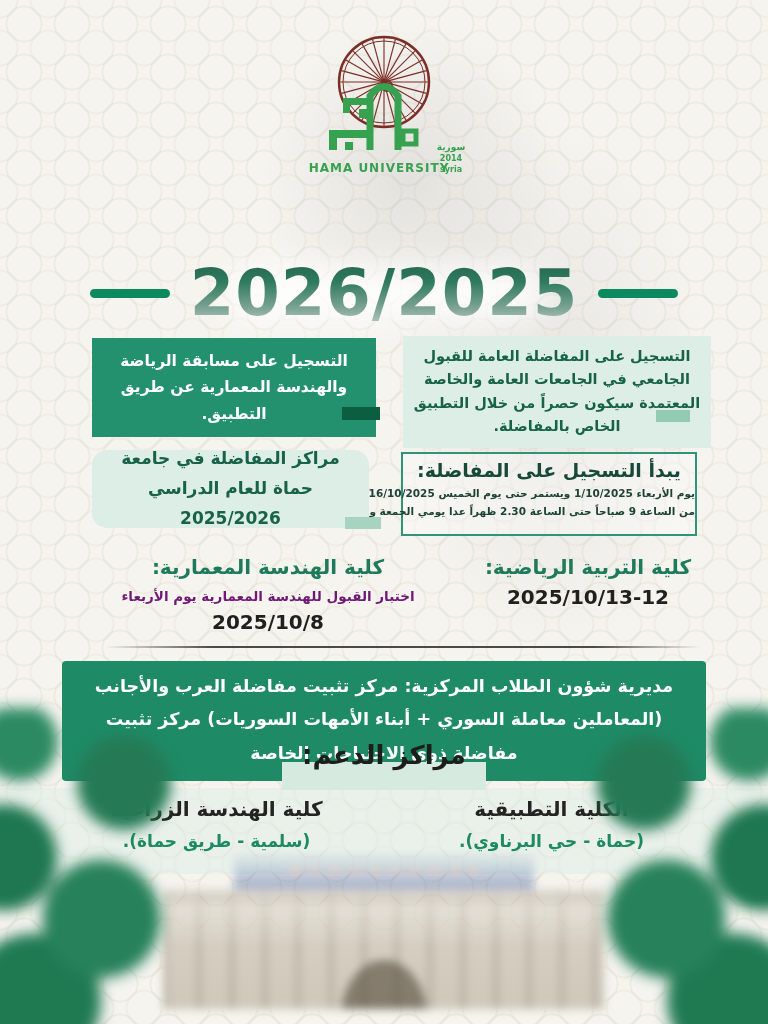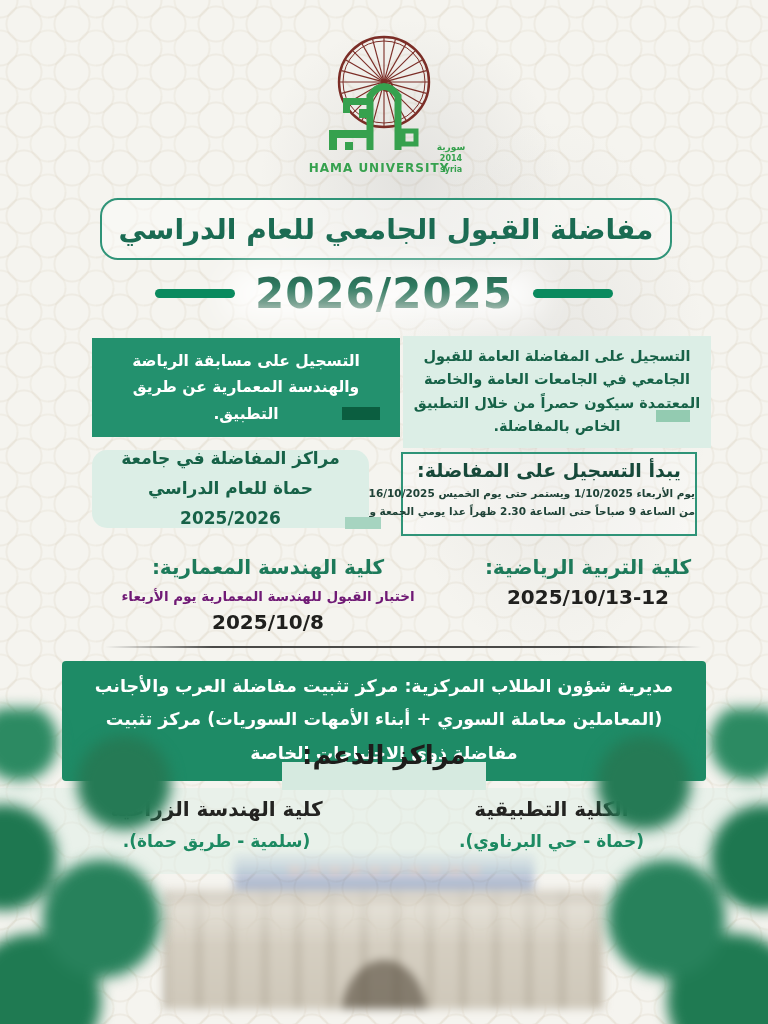--- a/index.html
+++ b/index.html
@@ -24,30 +24,30 @@
   
   .title-box{position:absolute;left:100px;top:198px;width:568px;height:58px;
     border:2px solid #2f9478;border-radius:18px;background:rgba(252,252,250,.45);
     display:flex;align-items:center;justify-content:center;}
   .title-box span{font-size:28px;font-weight:bold;color:#1a6b52;}
 
   
   .year-glow{position:absolute;left:224px;top:268px;width:320px;height:52px;background:rgba(255,255,255,.85);filter:blur(16px);border-radius:40px;}
   .year-row{position:absolute;left:0;top:258px;width:768px;height:70px;display:flex;align-items:center;justify-content:center;gap:20px;direction:ltr;}
   .year-line{width:80px;height:9px;border-radius:5px;background:#0a8a5e;}
-  .year-text{font-size:42px;font-weight:bold;letter-spacing:1px;
+  .year-text{font-size:64px;font-weight:bold;letter-spacing:1px;
     background-image:linear-gradient(180deg,#24604c 0%,#2f7a60 35%,#7ba393 70%,#ccd5d0 100%);
     -webkit-background-clip:text;background-clip:text;color:transparent;}
 
   
   .mint-box{background:#dceee6;color:#176248;font-weight:bold;text-align:center;}
   .box-general{position:absolute;left:403px;top:336px;width:288px;padding:9px 10px;font-size:14.5px;line-height:1.62;}
   .accent{position:absolute;}
   .accent-general{left:656px;top:410px;width:34px;height:12px;background:#93cbb1;}
-  .green-box{position:absolute;left:92px;top:338px;width:276px;padding:10px 16px;background:#23916e;
+  .green-box{position:absolute;left:92px;top:338px;width:276px;padding:10px 4px;background:#23916e;
     color:#ffffff;font-weight:bold;text-align:center;font-size:15.5px;line-height:1.7;}
   .accent-note{left:342px;top:407px;width:38px;height:13px;background:#0b5e40;}
 
   
   .reg-box{position:absolute;left:401px;top:452px;width:292px;height:80px;border:2px solid #2f9478;
     background:rgba(255,255,255,.3);text-align:center;}
   .reg-heading{font-size:19px;font-weight:bold;color:#17493a;margin-top:5px;}
   .reg-line{font-size:10.5px;font-weight:bold;color:#1f4237;white-space:nowrap;margin-top:6px;}
   .centers-box{position:absolute;left:92px;top:450px;width:277px;height:78px;display:flex;align-items:center;justify-content:center;
     padding:0 10px;box-sizing:border-box;font-size:17px;line-height:1.75;border-radius:15px;}
@@ -144,23 +144,20 @@
         <rect x="46" y="110" width="8" height="8"></rect>
         <rect x="104" y="99" width="13" height="13" fill="none" stroke="#36a14e" stroke-width="5"></rect>
       </g>
       <text x="80" y="140" text-anchor="middle" font-size="12" font-weight="bold" fill="#36a14e" letter-spacing="1">HAMA UNIVERSITY</text>
       <text x="152" y="118" text-anchor="middle" font-size="9" font-weight="bold" fill="#36a14e">سورية</text>
       <text x="152" y="129" text-anchor="middle" font-size="8" font-weight="bold" fill="#36a14e">2014</text>
       <text x="152" y="140" text-anchor="middle" font-size="8" font-weight="bold" fill="#36a14e">syria</text>
     </svg>
   </div>
 
-  <div class="title-box">
-    <span>مفاضلة القبول الجامعي للعام الدراسي</span>
-  </div>
 
   <div class="year-glow"></div>
   <div class="year-row">
     <div class="year-line"></div>
     <div class="year-text">2026/2025</div>
     <div class="year-line"></div>
   </div>
 
   <div class="mint-box box-general">
     <span>التسجيل على المفاضلة العامة للقبول الجامعي في الجامعات العامة والخاصة المعتمدة سيكون حصراً من خلال التطبيق الخاص بالمفاضلة.</span>

